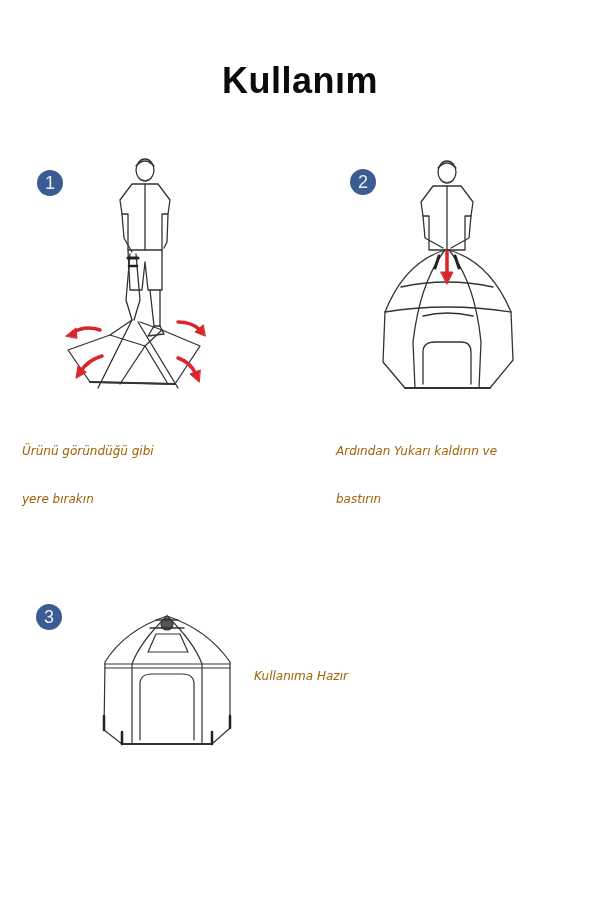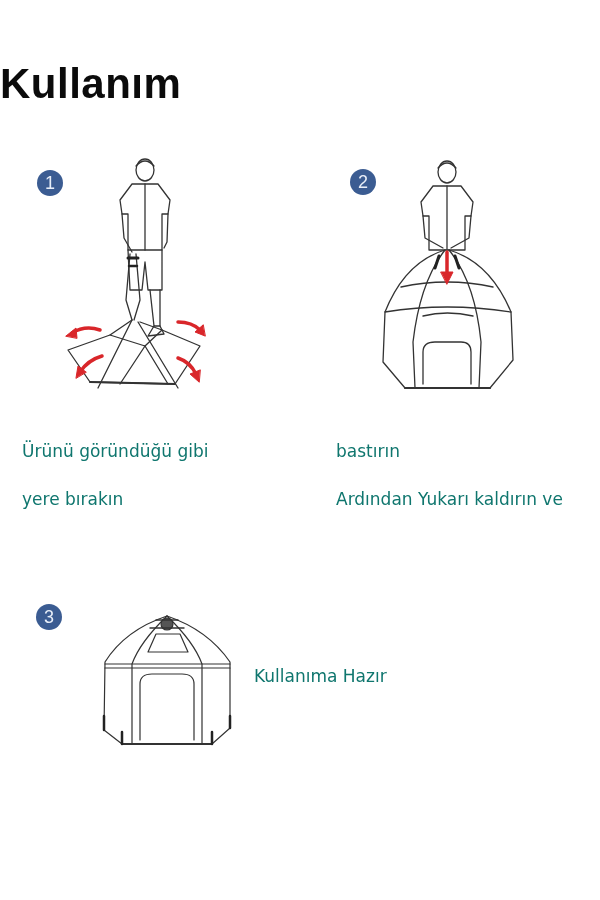--- a/index.html
+++ b/index.html
@@ -1,25 +1,25 @@
 <!DOCTYPE html>
 <html><head>
 <meta charset="utf-8">
 <style>
   html, body { margin: 0; padding: 0; background: #ffffff; }
   body { width: 600px; height: 900px; position: relative; overflow: hidden;
          font-family: "DejaVu Sans", sans-serif; color: #1a1a1a; }
-  .title { position: absolute; left: 0; width: 600px; top: 60px; 
-           font-family: "Liberation Sans", sans-serif; font-weight: bold; font-size: 42px;
+  .title { position: absolute; left: 0; width: 600px; top: 60px; text-align: center;
+           font-family: "Liberation Sans", sans-serif; font-weight: bold; font-size: 36px;
            color: #0b0b0b; letter-spacing: 0.5px; }
   .badge { position: absolute; width: 26px; height: 26px; border-radius: 50%;
            background: #3b5c92; color: #e8eef8; font-family: "Liberation Sans", sans-serif;
            font-size: 18px; line-height: 26px; text-align: center; }
-  .caption { position: absolute; font-family: "DejaVu Sans", sans-serif; font-size: 17px;
-             line-height: 24px; color: #0f766e; white-space: pre-line; }
+  .caption { position: absolute; font-family: "DejaVu Sans", sans-serif; font-size: 12px;
+             line-height: 24px; color: #a16207; white-space: pre-line; font-style: italic; }
   .illus { position: absolute; }
   .illus svg { display: block; }
 </style>
 </head>
 <body>
 
 <div class="title">Kullanım</div>
 
 <div class="badge" style="left:37px; top:170px;">1</div>
 <div class="illus" style="left:50px; top:150px;">
@@ -93,22 +93,22 @@
     <path d="M74 104 L70 116" stroke-width="3" stroke="#222"></path>
     <path d="M90 104 L94 116" stroke-width="3" stroke="#222"></path>
 
     <g stroke="#d9262a" fill="#d9262a">
       <line x1="82" y1="100" x2="82" y2="122" stroke-width="3.5"></line>
       <polygon points="76,120 88,120 82,132" stroke-width="1"></polygon>
     </g>
   </svg>
 </div>
 <div class="caption" style="left:336px; top:415px;">
+  <div>Ardından Yukarı kaldırın ve</div>
   <div>bastırın</div>
-  <div>Ardından Yukarı kaldırın ve</div>
 </div>
 
 <div class="badge" style="left:36px; top:604px;">3</div>
 <div class="illus" style="left:100px; top:612px;">
   <svg width="135" height="135" viewBox="0 0 135 135" fill="none" stroke="#333" stroke-width="1.2" stroke-linejoin="round" stroke-linecap="round">
 
     <path d="M67 4 Q25 18 5 50 L4 118 L22 132 L112 132 L130 116 L130 50 Q108 18 67 4"></path>
     <path d="M67 4 Q40 30 32 52 L32 132"></path>
     <path d="M67 4 Q94 30 102 52 L102 132"></path>
     <path d="M5 52 L130 52"></path>

